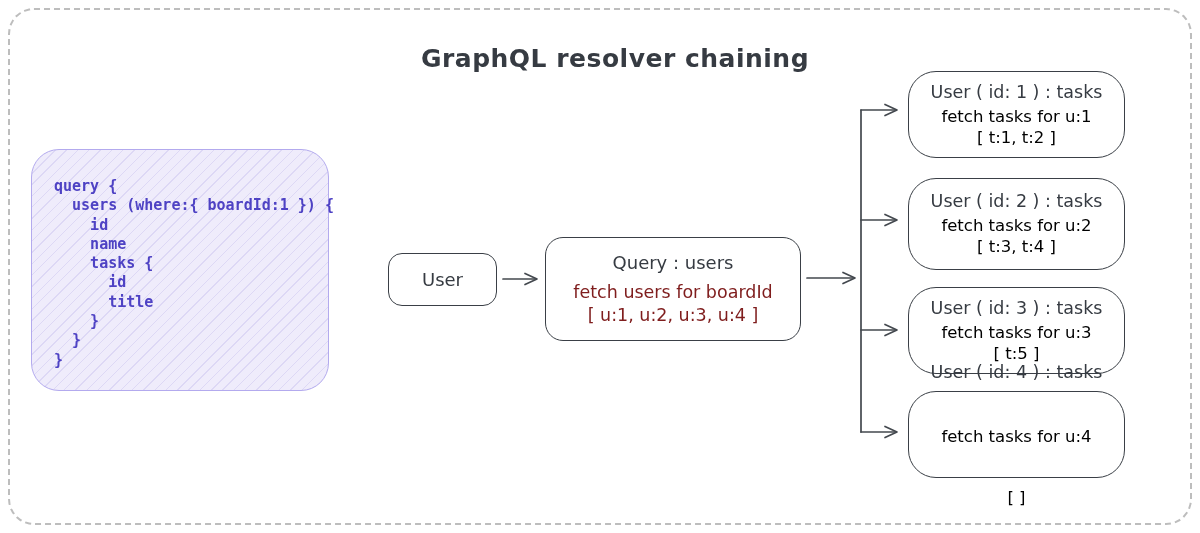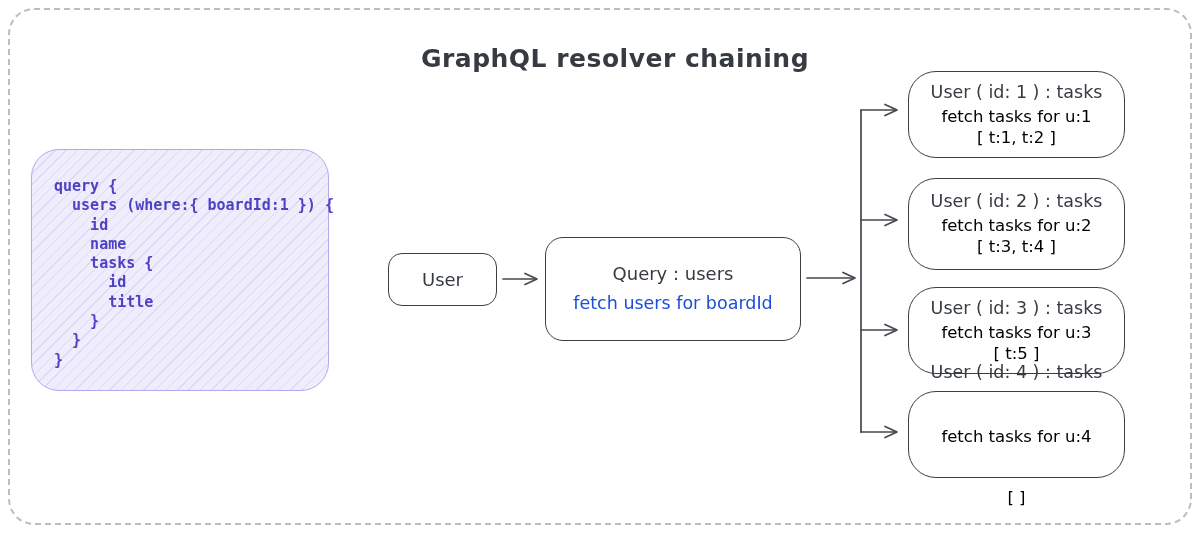--- a/index.html
+++ b/index.html
@@ -85,21 +85,21 @@
   .center-node .node-title {
     font-size: 18px;
     font-weight: 500;
     color: #363b42;
     margin-bottom: 8px;
   }
   .center-node .node-action,
   .center-node .node-result {
     font-size: 17.5px;
     font-weight: 500;
-    color: #1d4ed8;
+    color: #7f1d1d;
     line-height: 23px;
   }
 
   .user-node {
     width: 217px;
     border-radius: 28px;
     left: 908px;
     padding: 4px 4px;
   }
   .user-node .node-title {
@@ -193,20 +193,21 @@
     </g>
   </svg>
 
   <div class="node query-node">
     <span>User</span>
   </div>
 
   <div class="node center-node">
     <div class="node-title">Query : users</div>
     <div class="node-action">fetch users for boardId</div>
+    <div class="node-result">[ u:1, u:2, u:3, u:4 ]</div>
   </div>
 
   <div class="node user-node user-node-1">
     <div class="node-title">User ( id: 1 ) : tasks</div>
     <div class="node-action">fetch tasks for u:1</div>
     <div class="node-result">[ t:1, t:2 ]</div>
   </div>
 
   <div class="node user-node user-node-2">
     <div class="node-title">User ( id: 2 ) : tasks</div>

